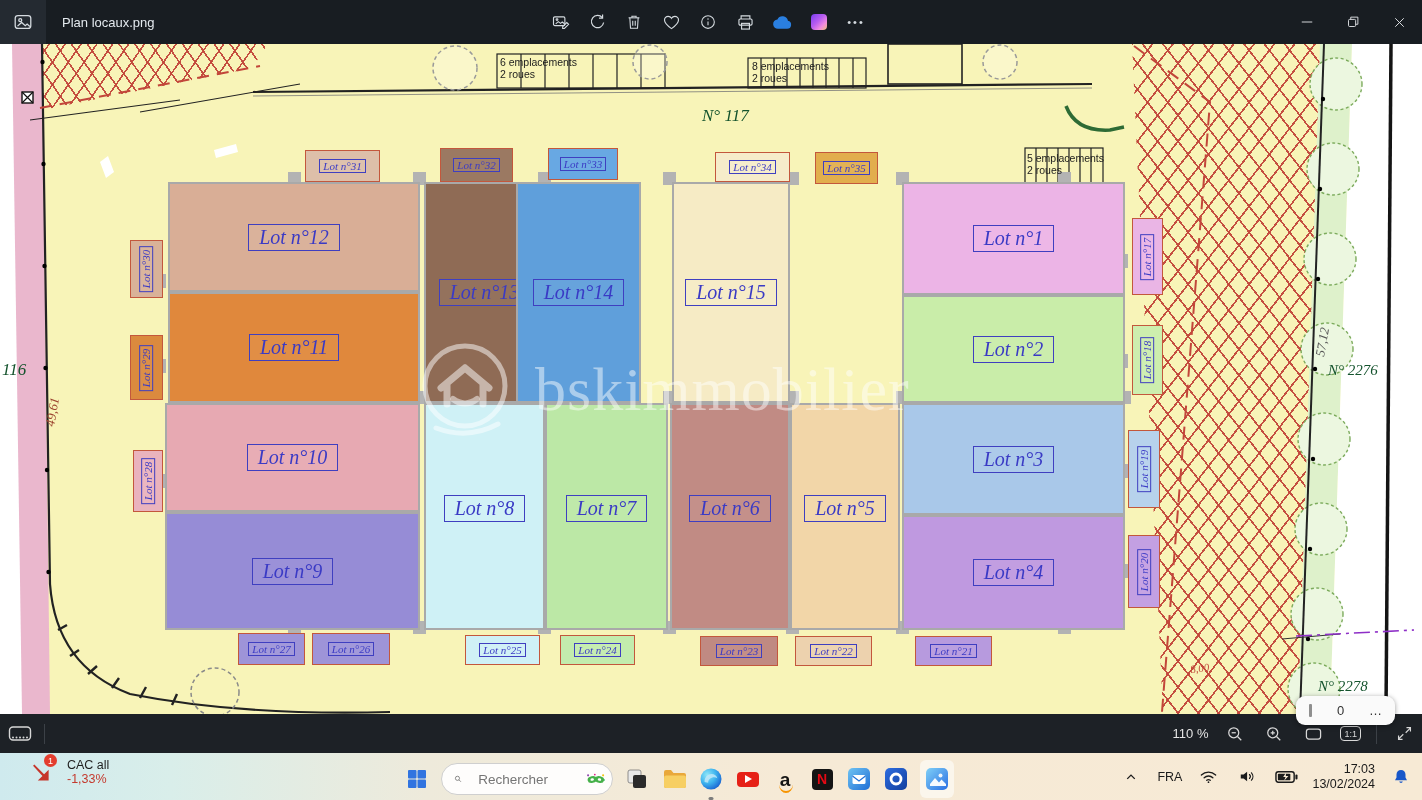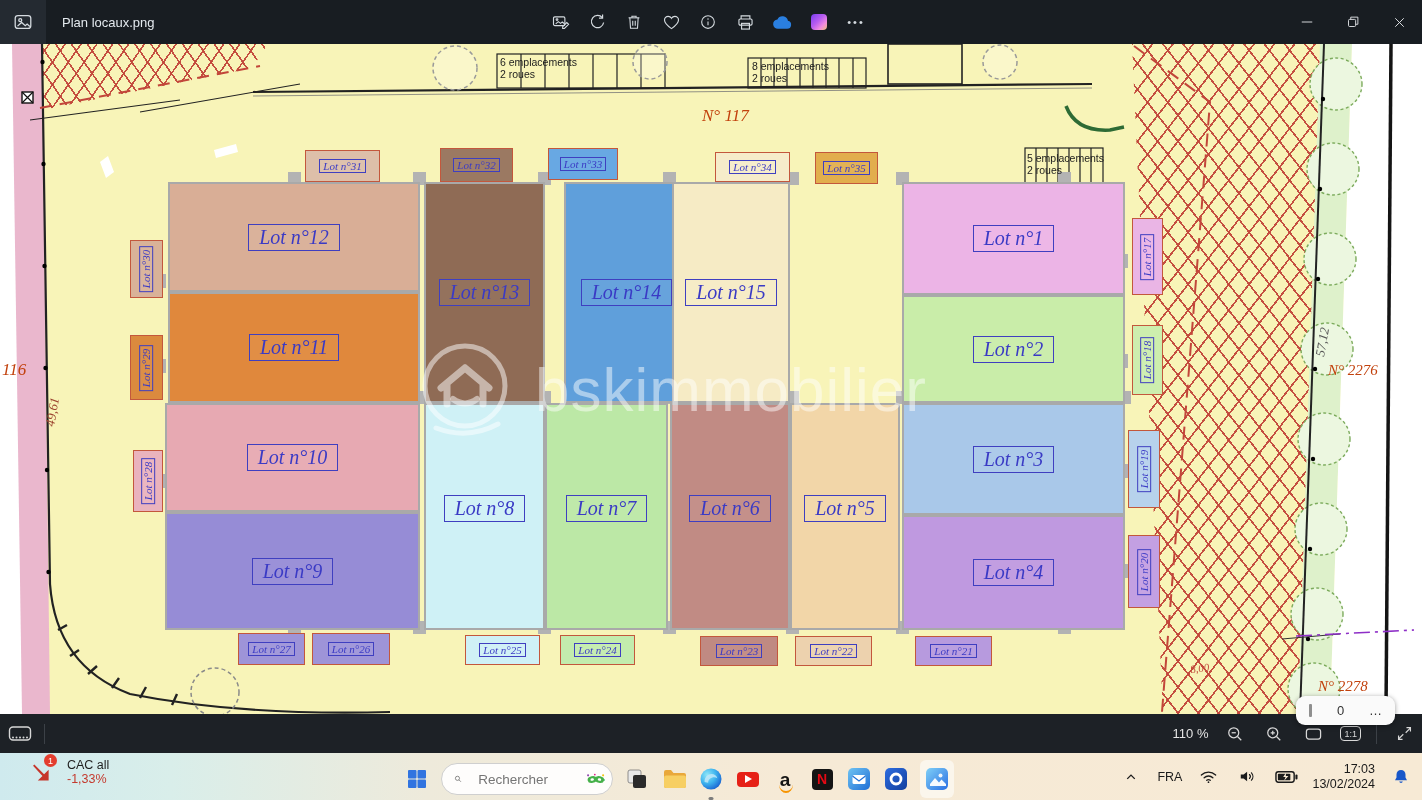--- a/index.html
+++ b/index.html
@@ -24,25 +24,25 @@
                repeating-linear-gradient(-55deg,rgba(194,70,58,.95) 0 1.6px,transparent 1.6px 13px)}
   .hatchR{clip-path:polygon(1132px 0px,1332px 0px,1302px 670px,1163px 670px)}
   .lw{position:absolute;top:0;left:0;z-index:1}
   .lot{position:absolute;box-sizing:border-box;border:2px solid #a9a9a9;display:flex;align-items:center;justify-content:center;z-index:2}
   .ll{font-family:"Liberation Serif",serif;font-style:italic;color:#3a3ac5;border:1.7px solid #3f3fc0;padding:1px 10px;white-space:nowrap;font-size:20px;background:rgba(255,255,255,.05)}
   .sm{border:1.6px solid #c3573c}
   .sm .ll{font-size:11px;padding:0 3px;border-width:1.2px}
   .vert .ll{transform:rotate(-90deg)}
   .topalign{align-items:flex-start}
   .topalign .ll{margin-top:90px}
-  .ptxt{position:absolute;font-family:"Liberation Serif",serif;font-style:italic;color:#c2410c;white-space:nowrap;z-index:5}
+  .ptxt{position:absolute;font-family:"Liberation Serif",serif;font-style:italic;color:#14532d;white-space:nowrap;z-index:5}
   .dim{color:#9c4430;font-size:13px}
   .park{position:absolute;z-index:3;font-size:10.5px;color:#1c1c1c;line-height:1.15;font-family:"Liberation Sans",sans-serif}
   .wm{position:absolute;left:418px;top:298px;display:flex;align-items:center;gap:22px;z-index:6;pointer-events:none}
-  .wm-text{font-size:62px;color:rgba(255,255,255,.48);letter-spacing:1px;font-family:Liberation Sans, sans-serif}
+  .wm-text{font-size:62px;color:rgba(255,255,255,.48);letter-spacing:1px;font-family:Liberation Serif, serif}
   
   .pill{position:absolute;left:1296px;top:696px;width:99px;height:29px;background:#fafafa;border-radius:9px;box-shadow:0 1px 5px rgba(0,0,0,.4);display:flex;align-items:center;justify-content:space-between;padding:0 13px;z-index:50;box-sizing:border-box}
   .pill .bar{width:3px;height:13px;background:#8f8f8f;border-radius:1px}
   .pill span{font-size:13px;color:#333}
   
   .pbar{position:absolute;top:714px;left:0;width:1422px;height:39px;background:#1d2126;display:flex;align-items:center;z-index:40}
   .pbar .left{display:flex;align-items:center;gap:12px;margin-left:8px}
   .pbar .right{position:absolute;right:6px;display:flex;align-items:center;gap:15px}
   .vsep{width:1px;height:20px;background:#3c4147}
   .ztext{color:#e4e4e4;font-size:13px}
@@ -272,21 +272,21 @@
     </div>
   <div class="lot" style="left:165px;top:468px;width:255px;height:118px;background:#968cd6">
       <span class="ll">Lot n°9</span>
     </div>
   <div class="lot" style="left:424px;top:138px;width:121px;height:221px;background:#8f6b55">
       <span class="ll">Lot n°13</span>
     </div>
   <div class="lot topalign" style="left:424px;top:359px;width:121px;height:227px;background:#cff1f6">
       <span class="ll">Lot n°8</span>
     </div>
-  <div class="lot" style="left:564px;top:138px;width:125px;height:221px;background:#5f9fdb">
+  <div class="lot" style="left:516px;top:138px;width:125px;height:221px;background:#5f9fdb">
       <span class="ll">Lot n°14</span>
     </div>
   <div class="lot topalign" style="left:545px;top:359px;width:123px;height:227px;background:#bce8a6">
       <span class="ll">Lot n°7</span>
     </div>
   <div class="lot" style="left:672px;top:138px;width:118px;height:221px;background:#f6ebc5">
       <span class="ll">Lot n°15</span>
     </div>
   <div class="lot topalign" style="left:670px;top:359px;width:120px;height:227px;background:#c18b84">
       <span class="ll">Lot n°6</span>

